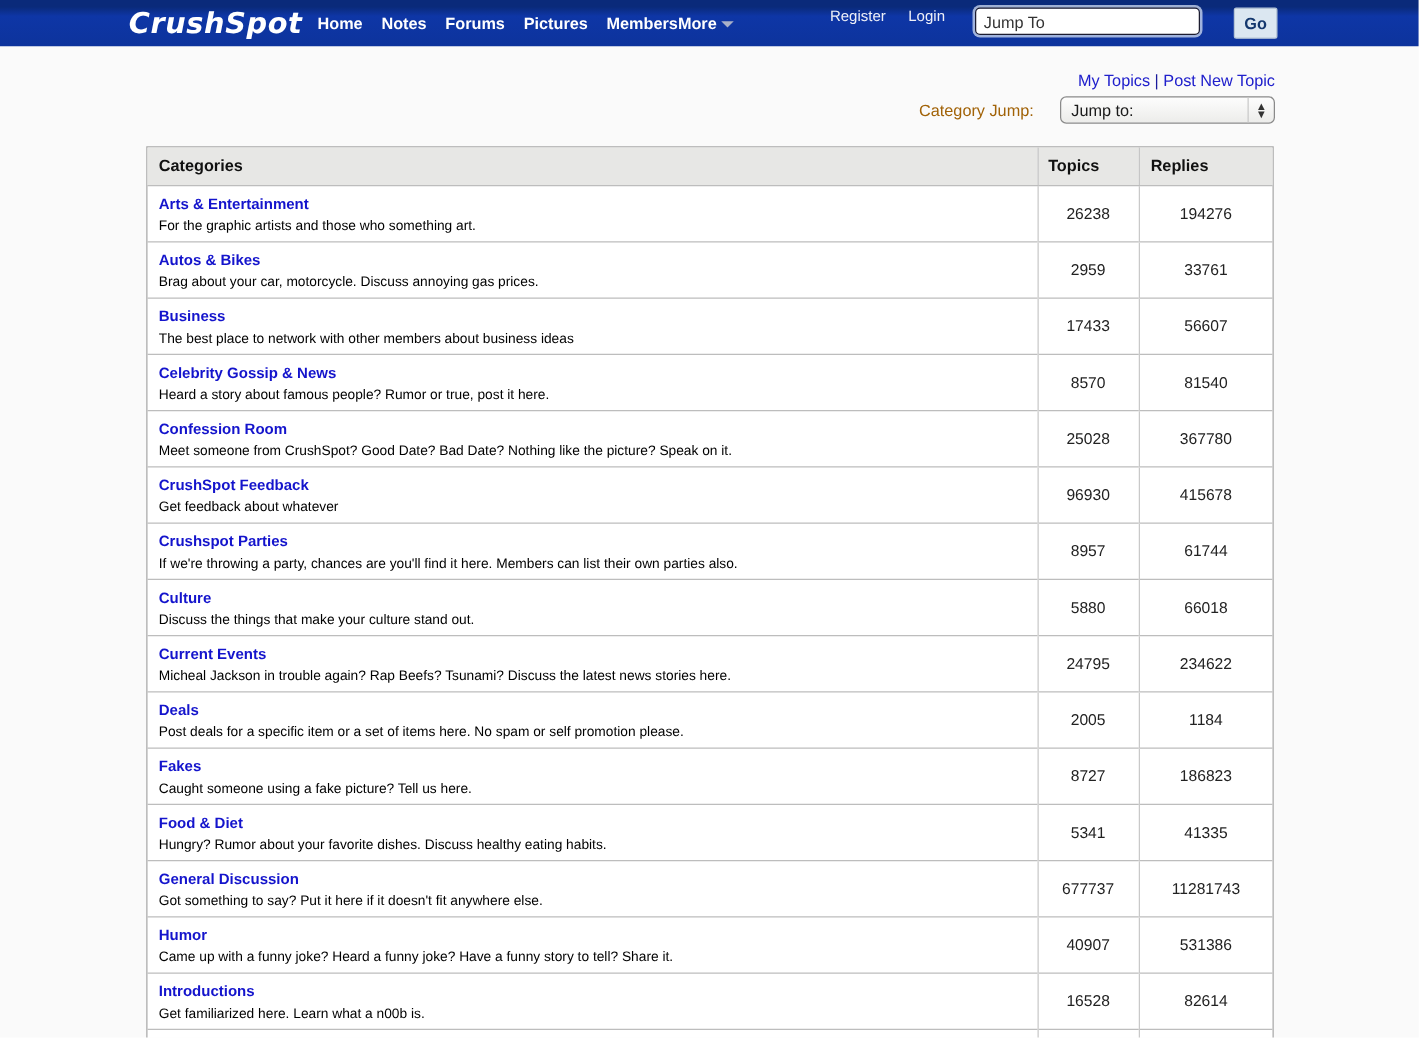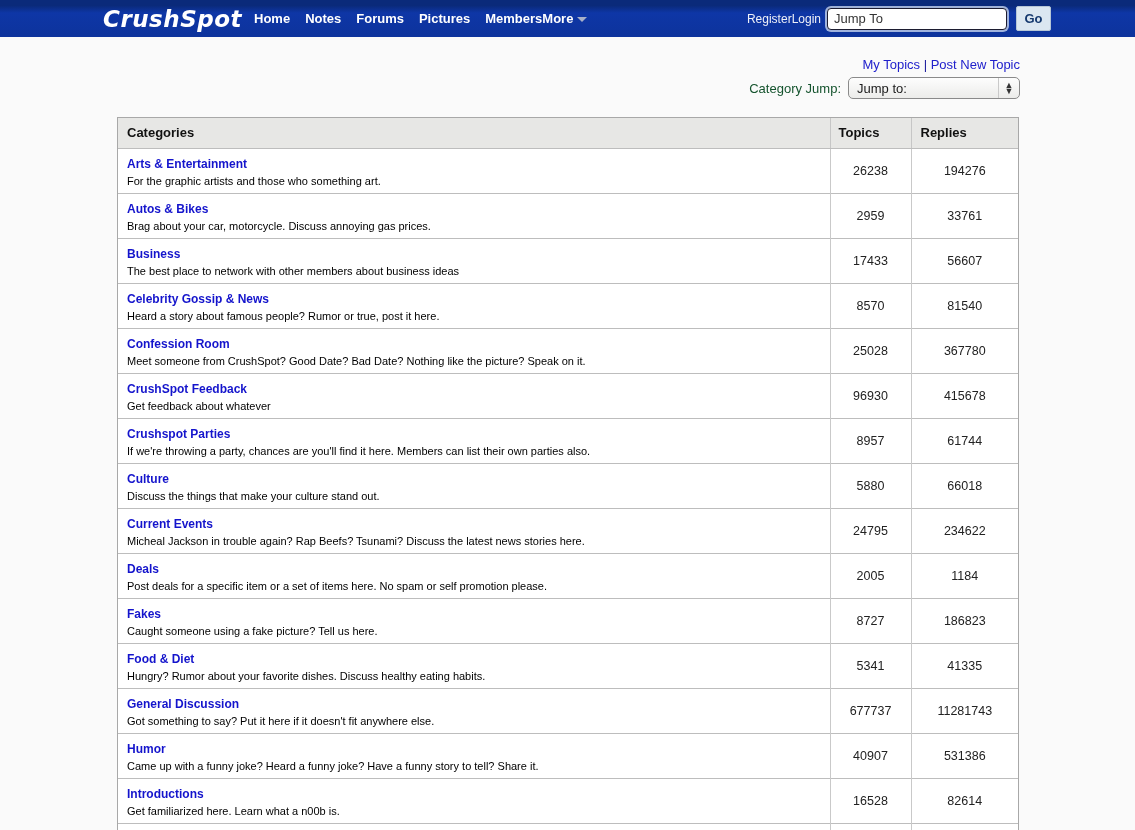--- a/index.html
+++ b/index.html
@@ -10,21 +10,21 @@
     position: relative;
   }
 
   
   .navbar {
     height: 37px;
     background: linear-gradient(180deg, #0a2a7a 0%, #0a2a7a 15%, #0e36a6 35%, #0d339c 100%);
     display: flex;
     align-items: center;
     padding-left: 103px;
-    padding-right: 84px;
+    padding-right: 113px;
   }
   .logo {
     color: #ffffff;
     font-family: "DejaVu Sans", sans-serif;
     font-style: italic;
     font-weight: bold;
     font-size: 23px;
     letter-spacing: 0.5px;
     cursor: pointer;
     margin-right: 12px;
@@ -39,21 +39,21 @@
     white-space: nowrap;
   }
   .more-wrap { display: flex; align-items: center; gap: 4px; cursor: pointer; }
   .more-caret {
     width: 0; height: 0;
     border-left: 5px solid transparent;
     border-right: 5px solid transparent;
     border-top: 5px solid #a8b0c8;
     margin-top: 2px;
   }
-  .nav-right { margin-left: auto; display: flex; align-items: center; }
+  .nav-right { margin-left: auto; display: flex; align-items: flex-start; gap: 18px; }
   .nav-small-link {
     color: #eef0f8;
     font-size: 12px;
     text-decoration: none;
     cursor: pointer;
   }
   .jump-input {
     width: 180px;
     height: 22px;
     border: 1px solid #1c1c30;
@@ -90,21 +90,21 @@
     color: #1a1a9c;
   }
   .topic-links a { color: #2020cc; text-decoration: none; cursor: pointer; }
   .cat-jump-row {
     position: absolute;
     top: 77px;
     right: 115px;
     display: flex;
     align-items: center;
   }
-  .cat-jump-label { font-size: 13px; color: #14532d; margin-right: 7px; }
+  .cat-jump-label { font-size: 13px; color: #a16207; margin-right: 21px; }
   .jump-select {
     width: 172px;
     height: 22px;
     border: 1px solid #8a8a8a;
     border-radius: 5px;
     background: linear-gradient(180deg, #fdfdfd 0%, #ececea 100%);
     display: flex;
     align-items: center;
     padding-left: 8px;
     font-size: 13px;

